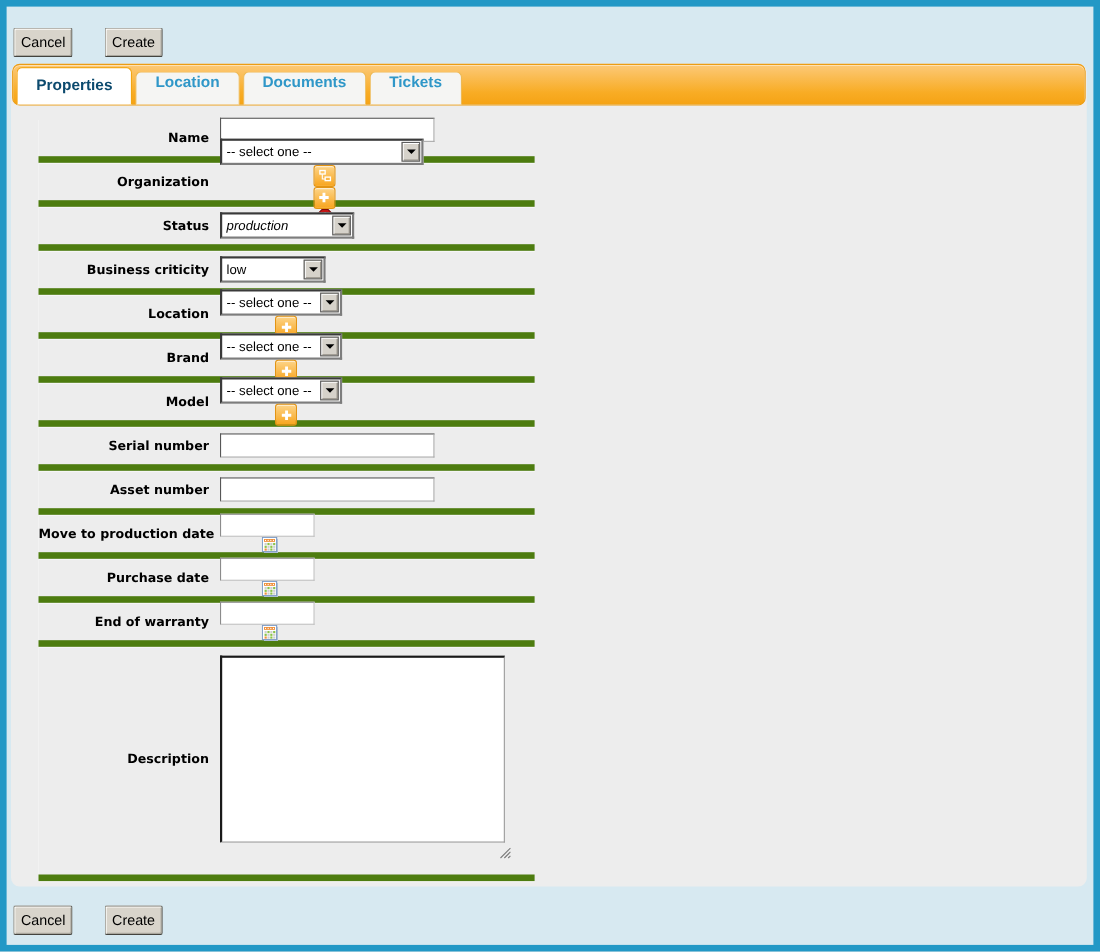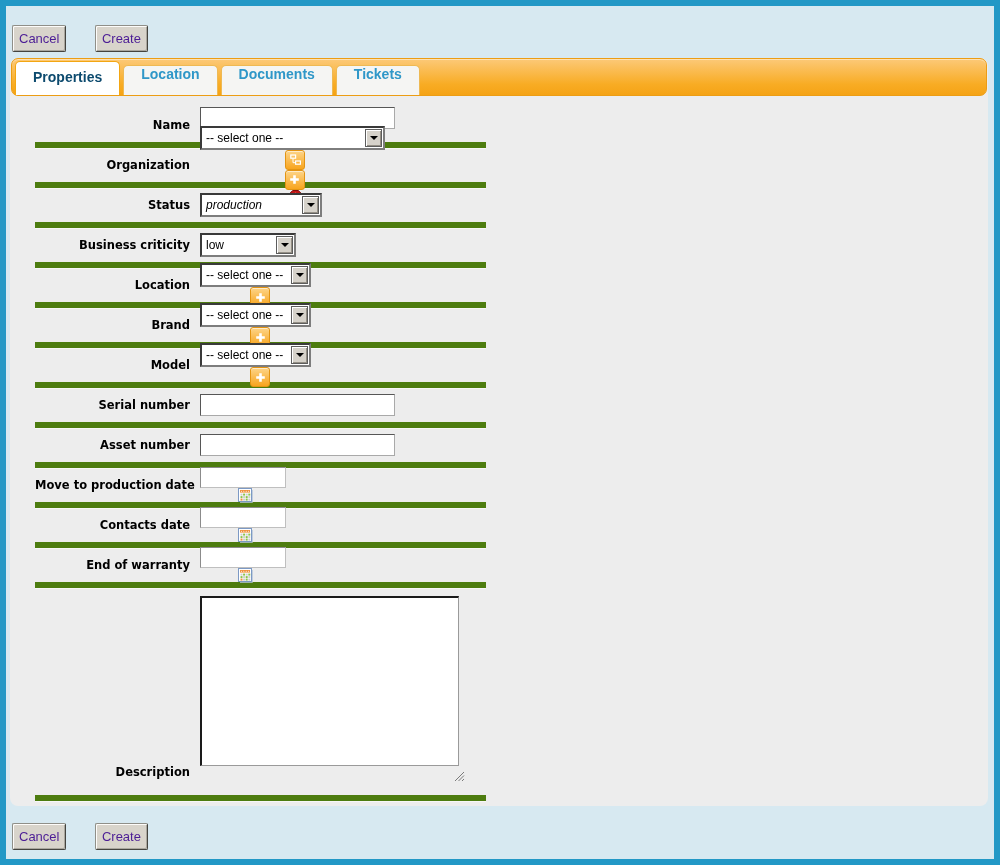--- a/index.html
+++ b/index.html
@@ -9,21 +9,21 @@
     font-family:"Liberation Sans",sans-serif;
   }
   .page{position:absolute;left:6px;top:6px;right:6px;bottom:6px;background:#d7e9f1;overflow:hidden;}
 
   
   .toolbar{padding-left:6px;}
   .toolbar.top{padding-top:19px;}
   .toolbar.bottom{margin-top:17px;}
   .btn{
     display:inline-block;cursor:pointer;
-    font:13px "Liberation Sans",sans-serif;color:#4c1d95;
+    font:13px "Liberation Sans",sans-serif;color:#000000;
     background:#d8d4cb;
     border:1px solid;border-color:#8f8f88 #44443f #44443f #8f8f88;
     box-shadow:inset 1px 1px 0 #fdfcfa, inset -1px -1px 0 #aaa79e;
     padding:5px 6px;border-radius:2px;min-width:38px;text-align:center;
   }
   .btn + .btn{margin-left:24px;}
 
   
   .content{
     background:#ededed;border-radius:8px;
@@ -49,21 +49,21 @@
     height:33px;line-height:31px;
     background:#fff;color:#0c4a6e;border:1px solid #f3a613;border-bottom:none;
   }
 
   
   .form-area{margin-left:25px;width:451px;padding-top:12px;}
   .frow{
     display:flex;align-items:center;height:40px;box-sizing:border-box;
     border-bottom:6px solid #4d7c0f;box-shadow:0 1px 0 #f7f7f7;
   }
-  .frow.frow-ta{height:auto;align-items:flex-end;padding:7px 0 16px;}
+  .frow.frow-ta{height:auto;align-items:center;padding:7px 0 16px;}
   .flabel{
     width:155px;flex-shrink:0;text-align:right;padding-right:10px;
     font:bold 11.5px "DejaVu Sans",sans-serif;color:#000;white-space:nowrap;
   }
   .frow-ta .flabel{padding-top:5px;}
   .fctl{display:flex;align-items:center;flex-direction:column;}
   .fctl-ta{display:flex;flex-direction:column;}
 
   .tinput{
     box-sizing:border-box;height:22px;background:#fff;
@@ -273,21 +273,21 @@
                     <rect x="5.1" y="10.6" width="2" height="2" fill="#cfcfcf"></rect>
                     <rect x="7.7" y="10.6" width="2" height="2" fill="#8bc34a"></rect>
                     <rect x="10.3" y="10.6" width="2" height="2" fill="#cfcfcf"></rect>
                   </g>
                 </svg>
               </span>
             </button>
           </div>
         </div>
         <div class="frow">
-          <label class="flabel">Contacts date</label>
+          <label class="flabel">Purchase date</label>
           <div class="fctl">
             <input type="text" class="tinput dinput" style="width: 86px;">
             <button class="calbtn">
               <span style="display:flex">
                 <svg width="15" height="15" viewBox="0 0 15 15">
                   <path d="M14 2v12H2" fill="none" stroke="#b7c6da" stroke-width="1.6"></path>
                   <rect x="0.5" y="0.5" width="13" height="13" fill="#fff" stroke="#7c99c4"></rect>
                   <rect x="2" y="2" width="10" height="2.6" fill="#f0913d"></rect>
                   <circle cx="3.4" cy="3.3" r="0.55" fill="#fff"></circle>
                   <circle cx="5.8" cy="3.3" r="0.55" fill="#fff"></circle>

